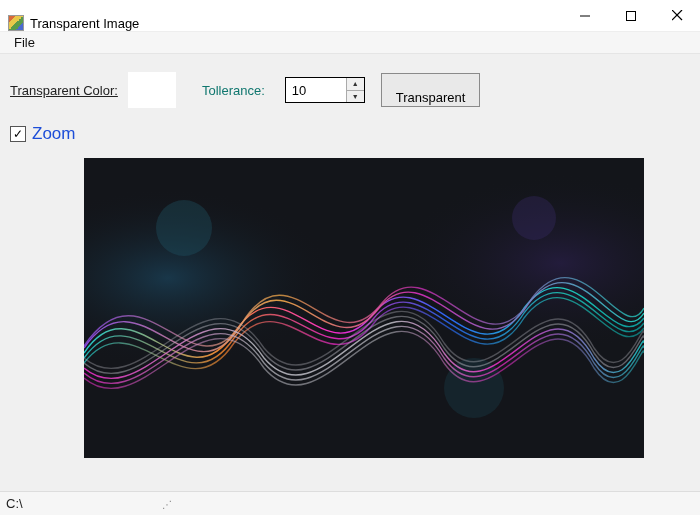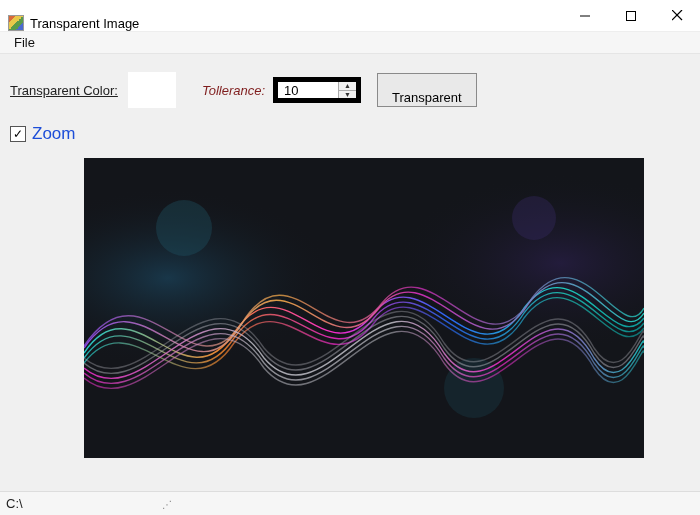--- a/index.html
+++ b/index.html
@@ -74,27 +74,26 @@
       text-decoration: underline;
     }
     .color-swatch {
       width: 48px;
       height: 36px;
       background: #fff;
       margin-right: 20px;
     }
     .tol-label {
       font-size: 13px;
-      color: #7f1d1d;
-      margin-right: 2px;
-      font-style: italic;
+      color: #0f766e;
+      margin-right: 14px;
     }
     .numeric {
       display: flex;
-      border: 5px solid #000000;
+      border: 1px solid #000000;
       height: 26px;
       background: #fff;
     }
     .numeric input {
       border: none;
       width: 60px;
       padding: 2px 6px;
       font-size: 13px;
       outline: none;
     }

